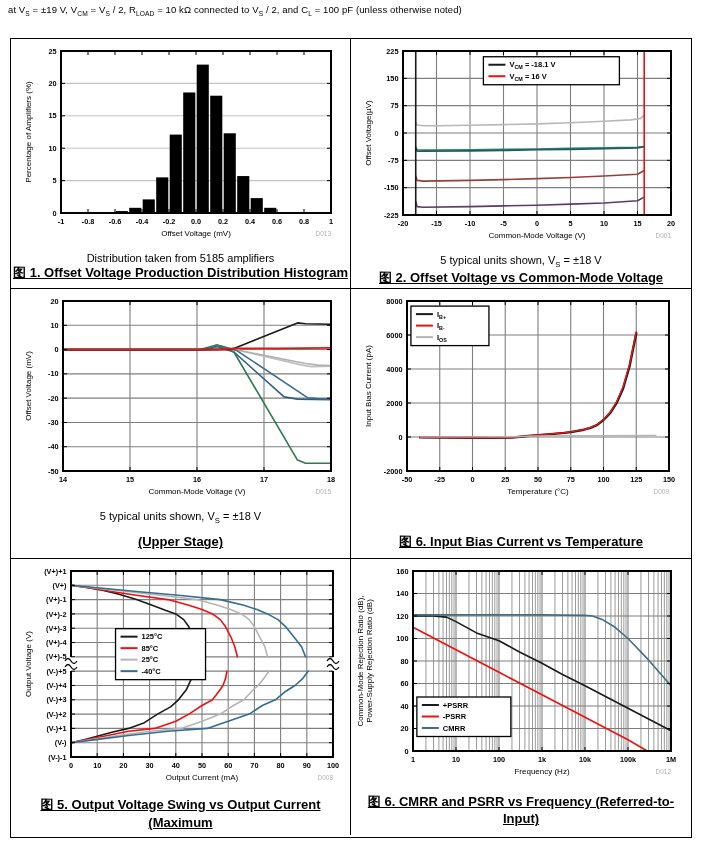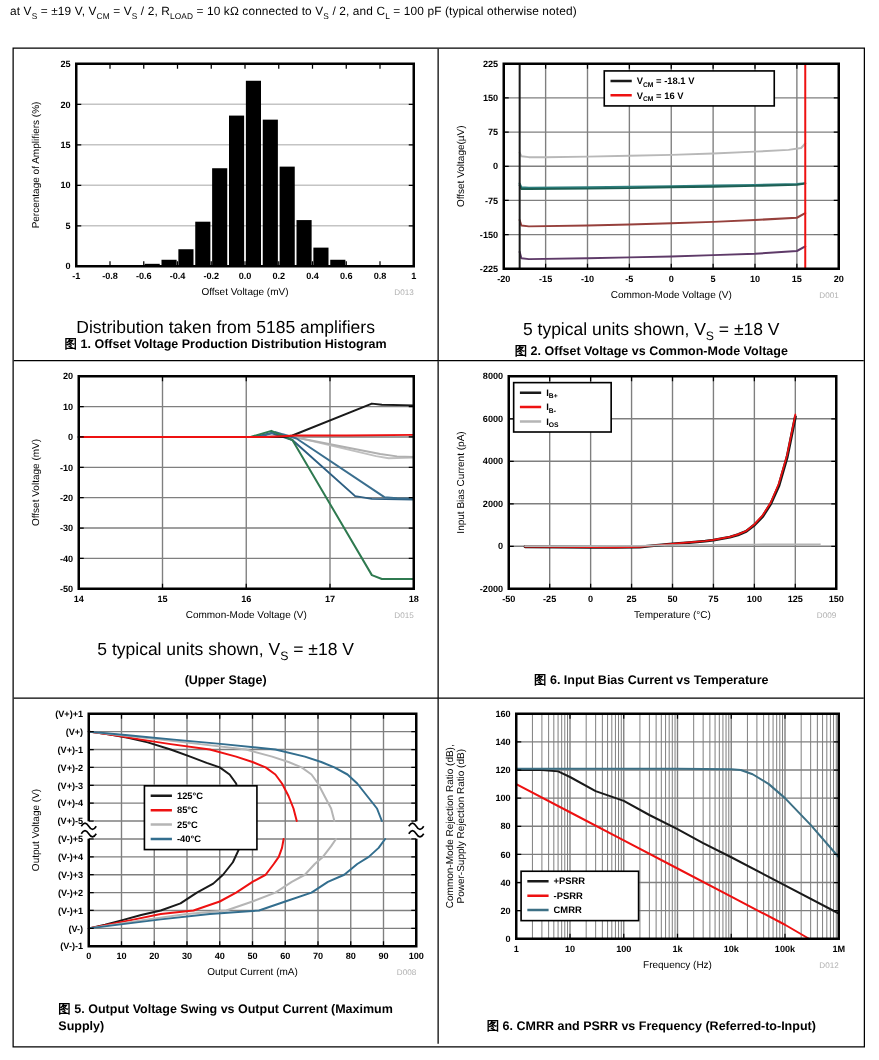--- a/index.html
+++ b/index.html
@@ -4,31 +4,31 @@
 <style>
   html,body{margin:0;padding:0;background:#fff;}
   body{width:703px;height:848px;position:relative;font-family:"Liberation Sans",sans-serif;color:#000;}
   #header{position:absolute;left:8px;top:4px;font-size:9.5px;letter-spacing:.1px;}
   #figtable{position:absolute;left:10px;top:38px;width:680px;height:798px;border:1.5px solid #000;
             display:grid;grid-template-columns:340px 340px;grid-template-rows:250px 270px 276px;}
   .cell{border-right:1px solid #000;border-bottom:1px solid #000;display:flex;flex-direction:column;align-items:center;overflow:hidden;}
   .cell:nth-child(2n){border-right:none;}
   .cell:nth-child(5),.cell:nth-child(6){border-bottom:none;}
   .chart-wrap{margin-top:4px;}
-  .subtitle{font-size:14px;text-align:center;margin-top:1px;}
+  .subtitle{font-size:11px;text-align:center;margin-top:1px;}
   .subtitle:empty{display:none;}
   .spacer{flex:1;}
-  .caption{font-weight:bold;font-size:10px;margin-bottom:7px;line-height:1.35;}
+  .caption{font-weight:bold;font-size:13px;text-align:center;margin-bottom:7px;line-height:1.35;text-decoration:underline;}
   .caption div:empty{display:none;}
   sub{font-size:70%;}
 </style>
 </head>
 <body>
 
-<div id="header"><span>at V</span><sub>S</sub><span> = ±19 V, V</span><sub>CM</sub><span> = V</span><sub>S</sub><span> / 2, R</span><sub>LOAD</sub><span> = 10 kΩ connected to V</span><sub>S</sub><span> / 2, and C</span><sub>L</sub><span> = 100 pF (typical otherwise noted)</span></div>
+<div id="header"><span>at V</span><sub>S</sub><span> = ±19 V, V</span><sub>CM</sub><span> = V</span><sub>S</sub><span> / 2, R</span><sub>LOAD</sub><span> = 10 kΩ connected to V</span><sub>S</sub><span> / 2, and C</span><sub>L</sub><span> = 100 pF (unless otherwise noted)</span></div>
 
 <div id="figtable">
   <div class="cell">
     <div class="chart-wrap"><svg width="332" height="204" viewBox="0 0 332 204">
           <line x1="46" x2="316" y1="137.6" y2="137.6" stroke="#c4c4c4" stroke-width="1.1"></line>
           <line x1="46" x2="316" y1="105.2" y2="105.2" stroke="#c4c4c4" stroke-width="1.1"></line>
           <line x1="46" x2="316" y1="72.8" y2="72.8" stroke="#c4c4c4" stroke-width="1.1"></line>
           <line x1="46" x2="316" y1="40.400000000000006" y2="40.400000000000006" stroke="#c4c4c4" stroke-width="1.1"></line>
           <rect x="46.7" y="169.676" width="12.100000000000014" height="0.5" fill="#000"></rect>
           <rect x="73.7" y="169.676" width="12.1" height="0.5" fill="#000"></rect>

